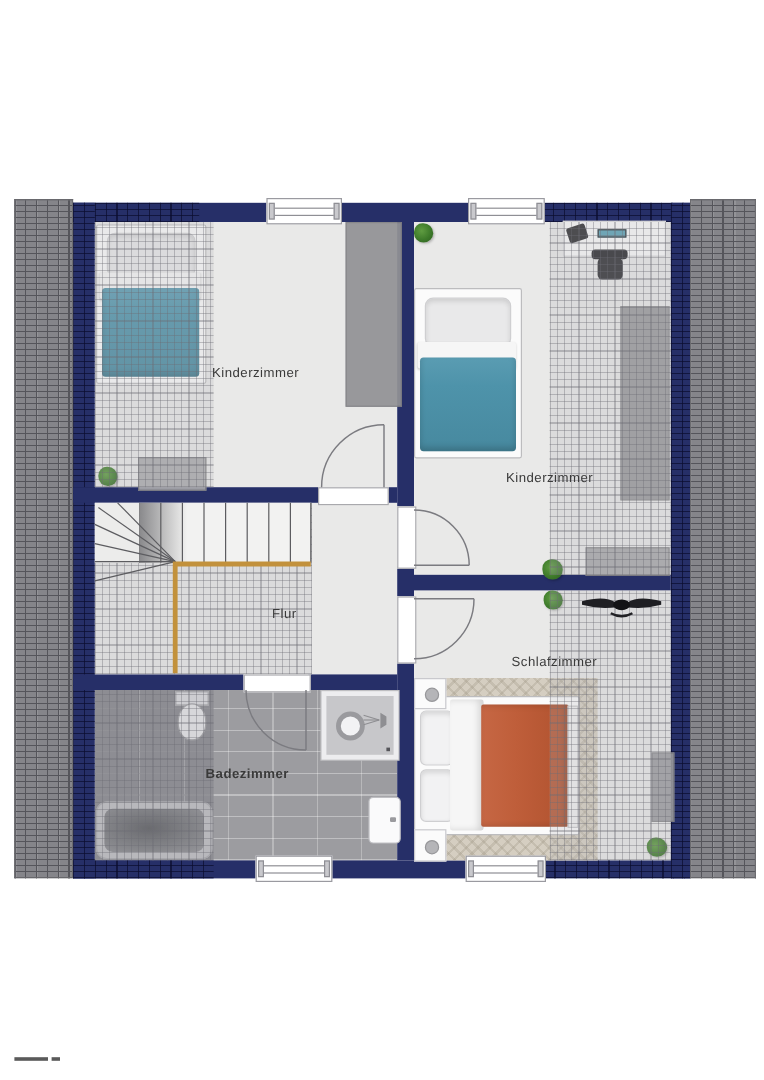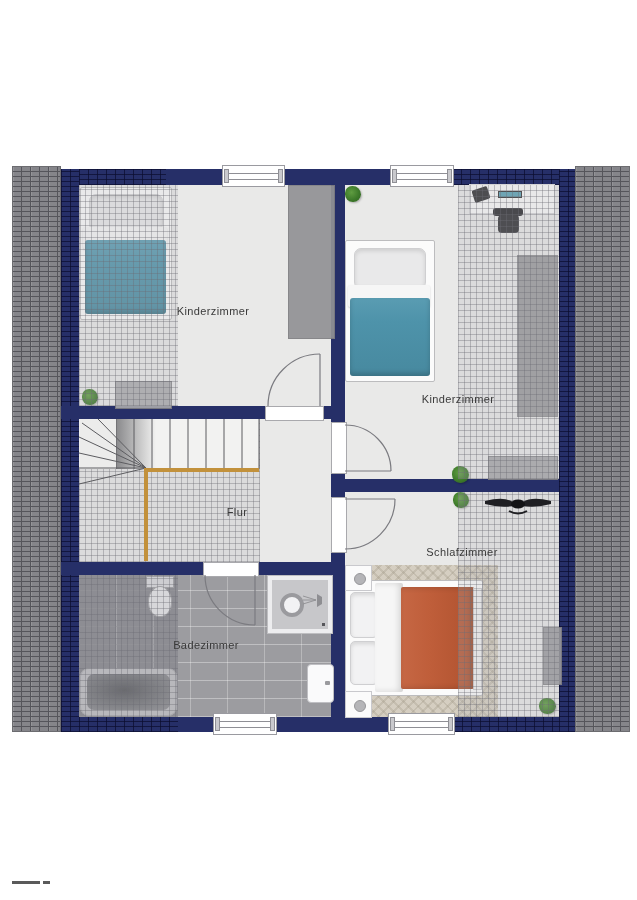--- a/index.html
+++ b/index.html
@@ -265,18 +265,18 @@
       <line x1="316" y1="600" x2="303" y2="596" stroke="#8e8e92" stroke-width="0.9"></line>
       <line x1="316" y1="600" x2="303" y2="600" stroke="#8e8e92" stroke-width="0.9"></line>
       <line x1="316" y1="600" x2="303" y2="604" stroke="#8e8e92" stroke-width="0.9"></line>
     </g>
   </svg>
 
   <div class="abs roomlabel" style="left:213px;top:311px;">Kinderzimmer</div>
   <div class="abs roomlabel" style="left:458px;top:399px;">Kinderzimmer</div>
   <div class="abs roomlabel" style="left:237px;top:512px;">Flur</div>
   <div class="abs roomlabel" style="left:462px;top:552px;">Schlafzimmer</div>
-  <div class="abs roomlabel" style="left:206px;top:645px;">Badezimmer</div>
+  <div class="abs roomlabel" style="left:206px;top:645px;font-weight:bold;">Badezimmer</div>
 
   <div class="abs wm" style="left:12px;top:881px;width:28px;height:3px;"></div>
   <div class="abs wm" style="left:43px;top:881px;width:7px;height:3px;"></div>
 
 </div>
 
 </body></html>

